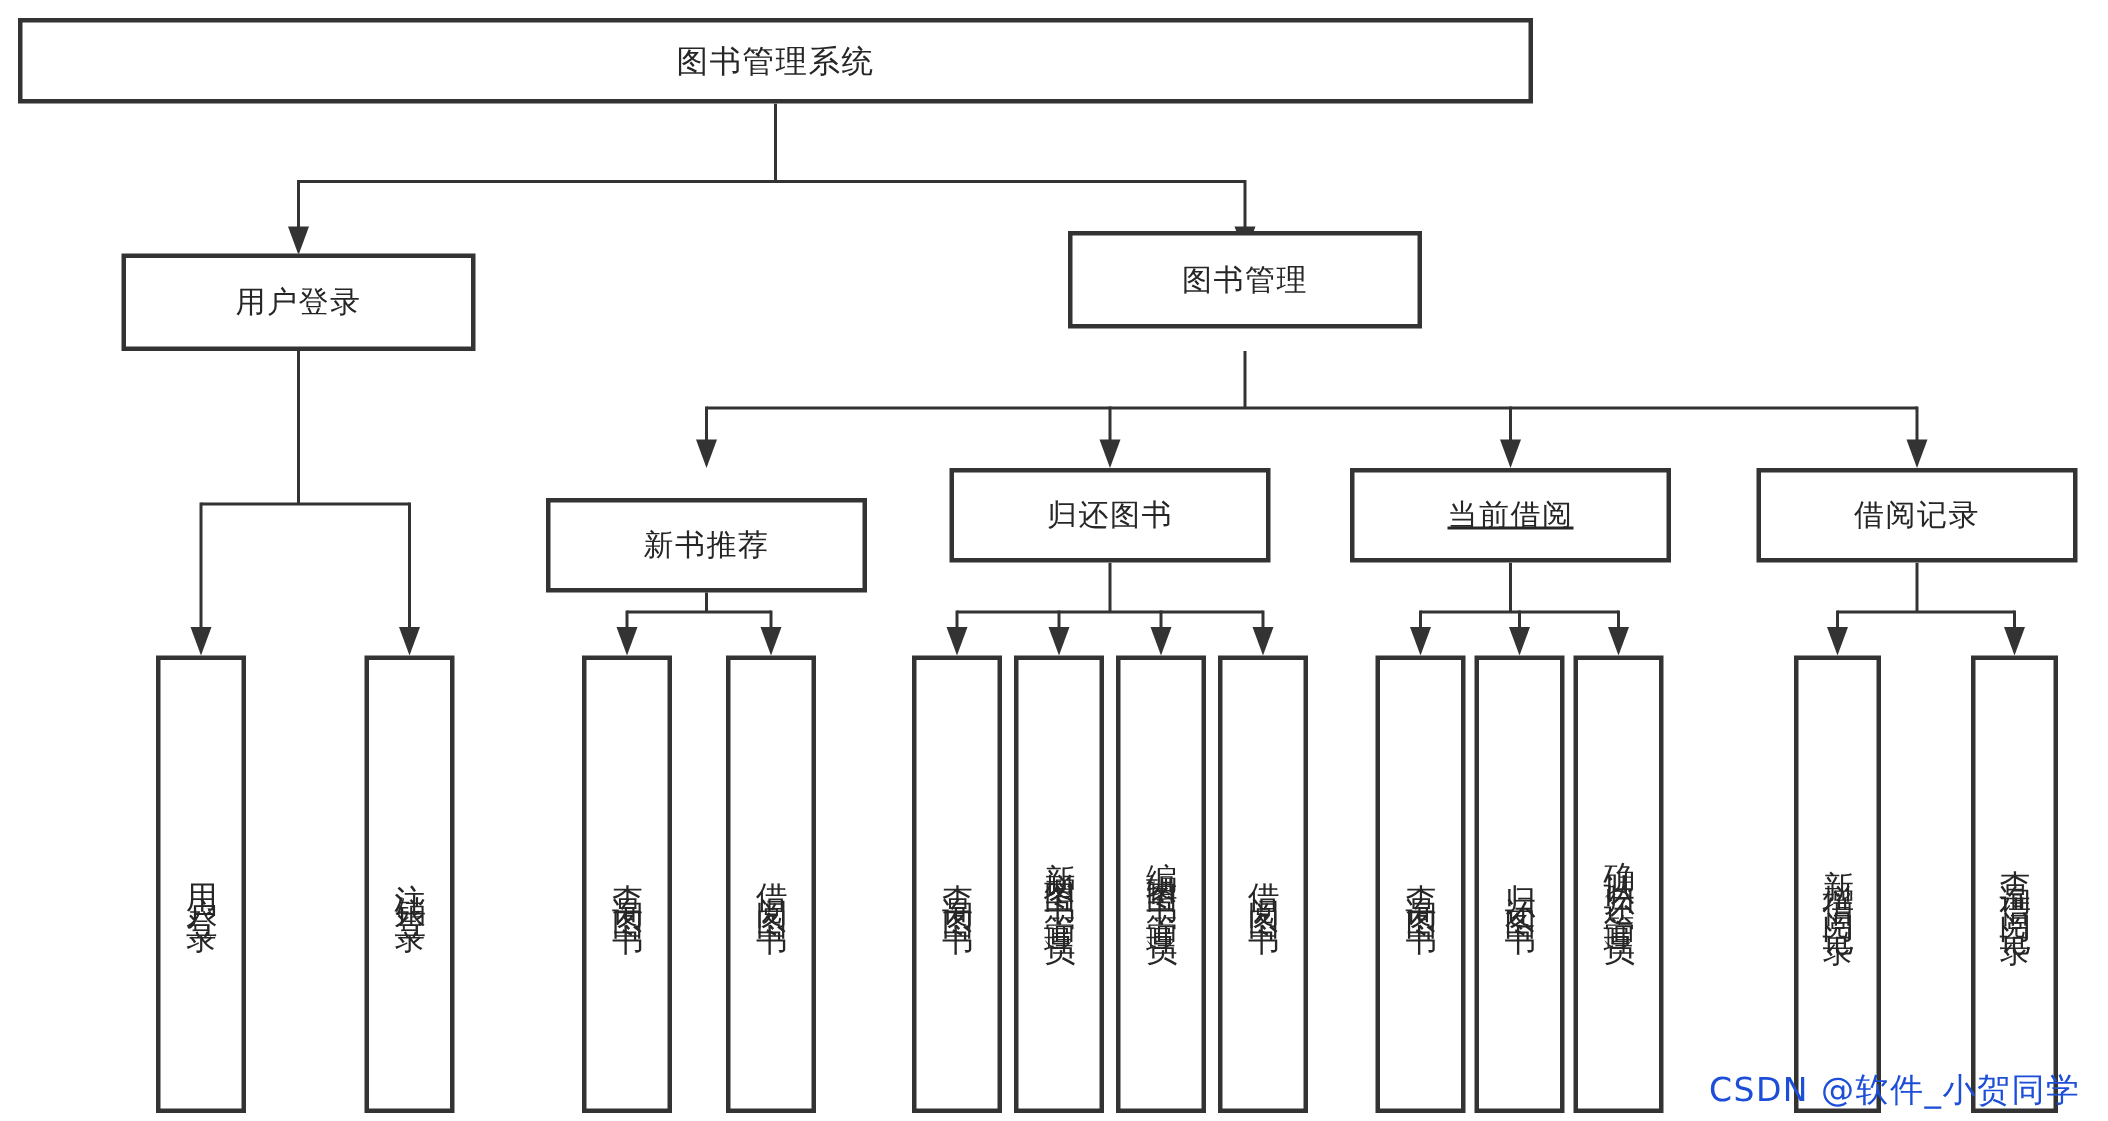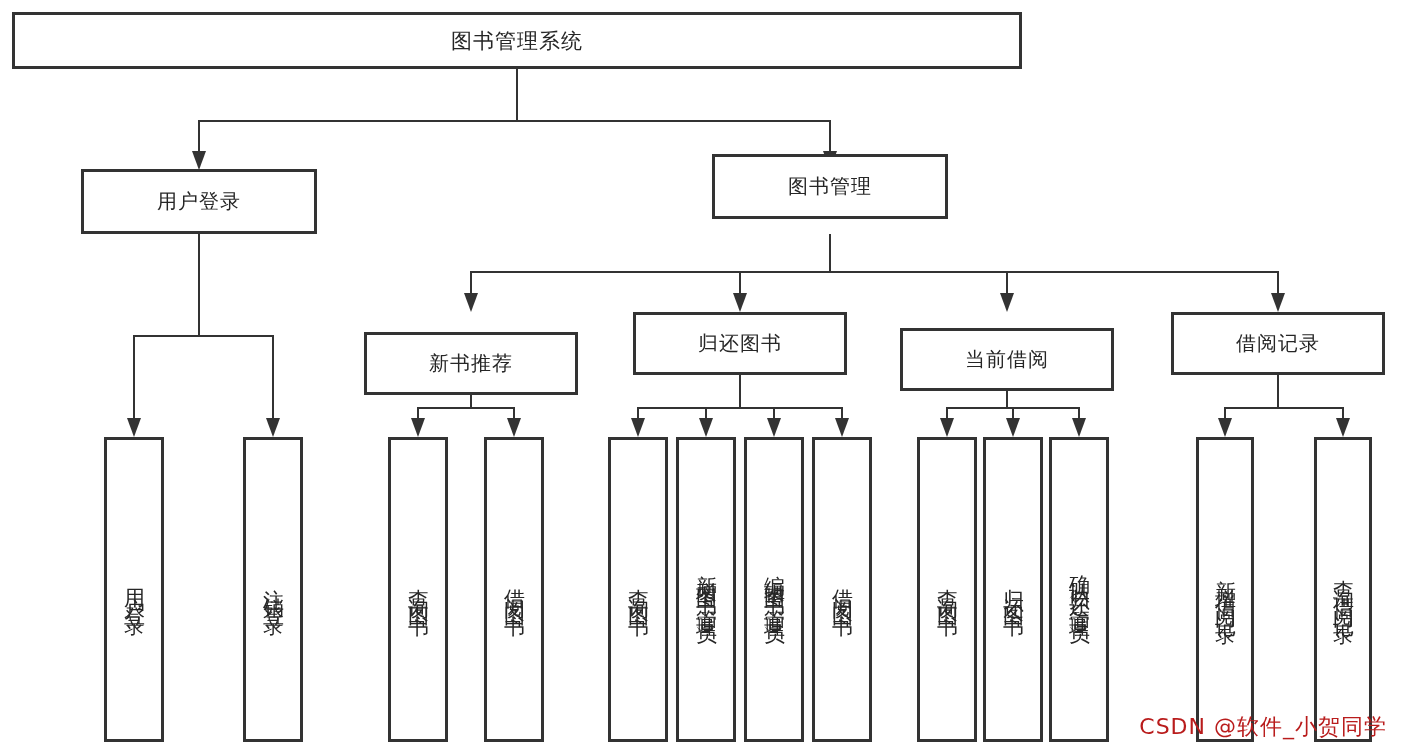--- a/index.html
+++ b/index.html
@@ -56,21 +56,21 @@
   }
   .vtext.tight {
     letter-spacing: 7px;
   }
   #watermark {
     position: absolute;
     right: 18px;
     top: 712px;
     font-size: 22px;
     letter-spacing: 1px;
-    color: #b91c1c;
+    color: #1d4ed8;
     white-space: nowrap;
   }
   line { stroke: #333333; stroke-width: 2px; }
   polygon { fill: #333333; }
 </style>
 </head>
 <body>
 
 <div id="stage">
 
@@ -167,21 +167,21 @@
   <div class="node leaf" style="left:243px;">
     <span class="vtext">注销登录</span>
   </div>
 
   <div class="node hnode" style="left:364px; top:332px; width:214px; height:63px;">
     <span>新书推荐</span>
   </div>
   <div class="node hnode" style="left:633px; top:312px; width:214px; height:63px;">
     <span>归还图书</span>
   </div>
-  <div class="node hnode" style="left:900px; top:328px; width:214px; height:63px;">
+  <div class="node hnode" style="left:900px; top:312px; width:214px; height:63px;text-decoration:underline;">
     <span>当前借阅</span>
   </div>
   <div class="node hnode" style="left:1171px; top:312px; width:214px; height:63px;">
     <span>借阅记录</span>
   </div>
 
   <div class="node leaf" style="left:388px;">
     <span class="vtext">查询图书</span>
   </div>
   <div class="node leaf" style="left:484px;">

